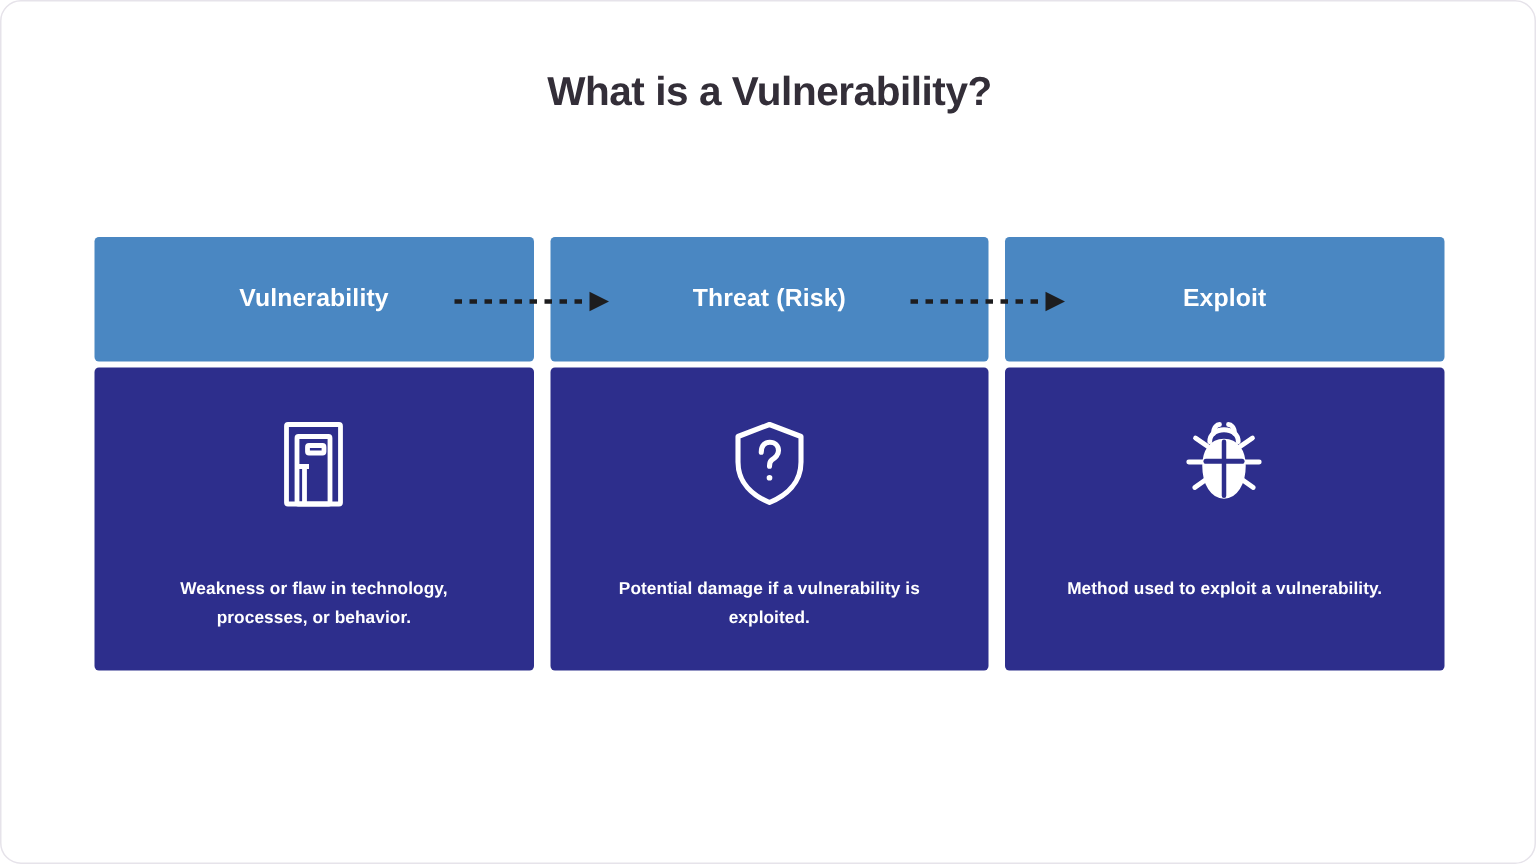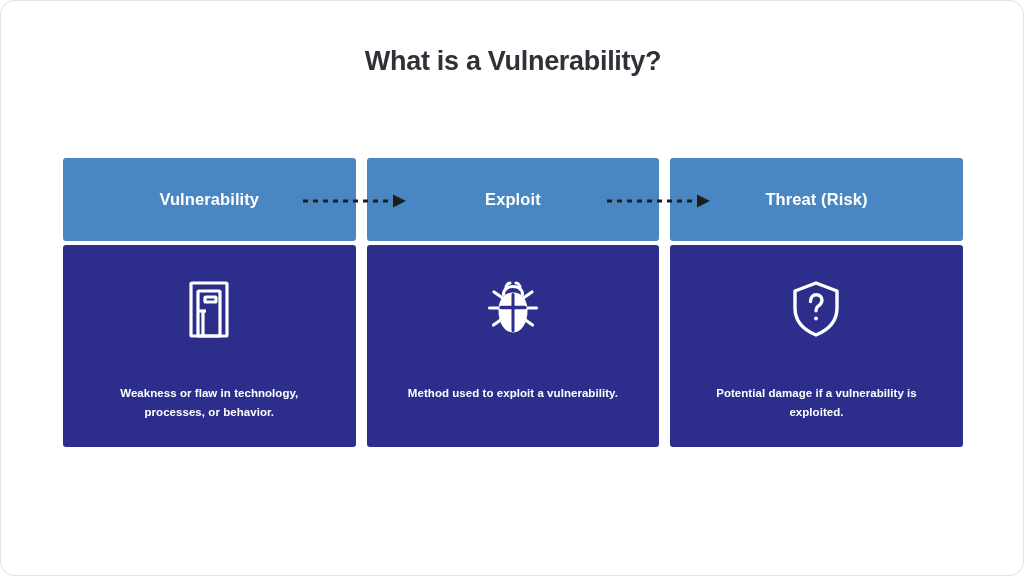--- a/index.html
+++ b/index.html
@@ -134,66 +134,66 @@
             <path d="M13 31 H21" stroke-linecap="butt"></path>
             <path d="M18 31 V56" stroke-linecap="butt"></path>
           </svg>
         </div>
         <div class="card-desc">Weakness or flaw in technology, processes, or behavior.</div>
       </div>
     </div>
 
     <div class="column">
       <div class="card-header">
-        <span class="card-header-label">Exploit</span>
-      </div>
-      <div class="card-body">
-        <div class="icon-wrap">
-          <svg width="62" height="56" viewBox="0 0 62 56" fill="none" stroke="#ffffff" stroke-width="3.2" stroke-linecap="round">
-
-            <path d="M24 8 C24 3.5 26.5 2 28 2"></path>
-            <path d="M38 8 C38 3.5 35.5 2 34 2"></path>
-
-            <path d="M21.5 13.5 C21.5 8.5 25.5 5.5 31 5.5 C36.5 5.5 40.5 8.5 40.5 13.5"></path>
-
-            <path d="M20 16.5 L12 11"></path>
-            <path d="M18.5 27 L7.5 27"></path>
-            <path d="M20 38 L11.5 44"></path>
-
-            <path d="M42 16.5 L50 11"></path>
-            <path d="M43.5 27 L54.5 27"></path>
-            <path d="M42 38 L50.5 44"></path>
-
-            <path d="M31 13 C39.5 13 44 20 44 29.5 C44 41.5 38.5 50 31 50 C23.5 50 18 41.5 18 29.5 C18 20 22.5 13 31 13 Z" fill="#ffffff" stroke="#ffffff" stroke-width="3"></path>
-
-            <path d="M31 13.5 V49.5" stroke="#2d2e8c" stroke-width="3"></path>
-
-            <path d="M19 26.5 H43" stroke="#2d2e8c" stroke-width="3.4"></path>
-          </svg>
-        </div>
-        <div class="card-desc">Method used to exploit a vulnerability.</div>
-      </div>
-    </div>
-
-    <div class="column">
-      <div class="card-header">
         <span class="card-header-label">Threat (Risk)</span>
       </div>
       <div class="card-body">
         <div class="icon-wrap">
           <svg width="52" height="58" viewBox="0 0 52 58" fill="none" stroke="#ffffff" stroke-width="3.4">
             <path d="M26 3 L47 11 V28 C47 42 37 50.5 26 55 C15 50.5 5 42 5 28 V11 Z" stroke-linejoin="round"></path>
             <path d="M20.5 21.5 C20.5 17.2 23 14.8 26.2 14.8 C29.6 14.8 32 17.1 32 20.3 C32 23.6 29.8 25.1 27.6 26.6 C26.4 27.5 26 28.6 26 30.8" stroke-linecap="round"></path>
             <circle cx="26" cy="38.5" r="1.9" fill="#ffffff" stroke="none"></circle>
           </svg>
         </div>
         <div class="card-desc">Potential damage if a vulnerability is exploited.</div>
       </div>
     </div>
 
+    <div class="column">
+      <div class="card-header">
+        <span class="card-header-label">Exploit</span>
+      </div>
+      <div class="card-body">
+        <div class="icon-wrap">
+          <svg width="62" height="56" viewBox="0 0 62 56" fill="none" stroke="#ffffff" stroke-width="3.2" stroke-linecap="round">
+
+            <path d="M24 8 C24 3.5 26.5 2 28 2"></path>
+            <path d="M38 8 C38 3.5 35.5 2 34 2"></path>
+
+            <path d="M21.5 13.5 C21.5 8.5 25.5 5.5 31 5.5 C36.5 5.5 40.5 8.5 40.5 13.5"></path>
+
+            <path d="M20 16.5 L12 11"></path>
+            <path d="M18.5 27 L7.5 27"></path>
+            <path d="M20 38 L11.5 44"></path>
+
+            <path d="M42 16.5 L50 11"></path>
+            <path d="M43.5 27 L54.5 27"></path>
+            <path d="M42 38 L50.5 44"></path>
+
+            <path d="M31 13 C39.5 13 44 20 44 29.5 C44 41.5 38.5 50 31 50 C23.5 50 18 41.5 18 29.5 C18 20 22.5 13 31 13 Z" fill="#ffffff" stroke="#ffffff" stroke-width="3"></path>
+
+            <path d="M31 13.5 V49.5" stroke="#2d2e8c" stroke-width="3"></path>
+
+            <path d="M19 26.5 H43" stroke="#2d2e8c" stroke-width="3.4"></path>
+          </svg>
+        </div>
+        <div class="card-desc">Method used to exploit a vulnerability.</div>
+      </div>
+    </div>
+
   </div>
 
   <div class="arrow arrow-1">
     <svg width="110" height="16" viewBox="0 0 110 16" fill="none">
       <path d="M2 8 H92" stroke="#1d1d1f" stroke-width="3" stroke-dasharray="5 5"></path>
       <path d="M92 1.5 L105 8 L92 14.5 Z" fill="#1d1d1f"></path>
     </svg>
   </div>
 
   <div class="arrow arrow-2">

